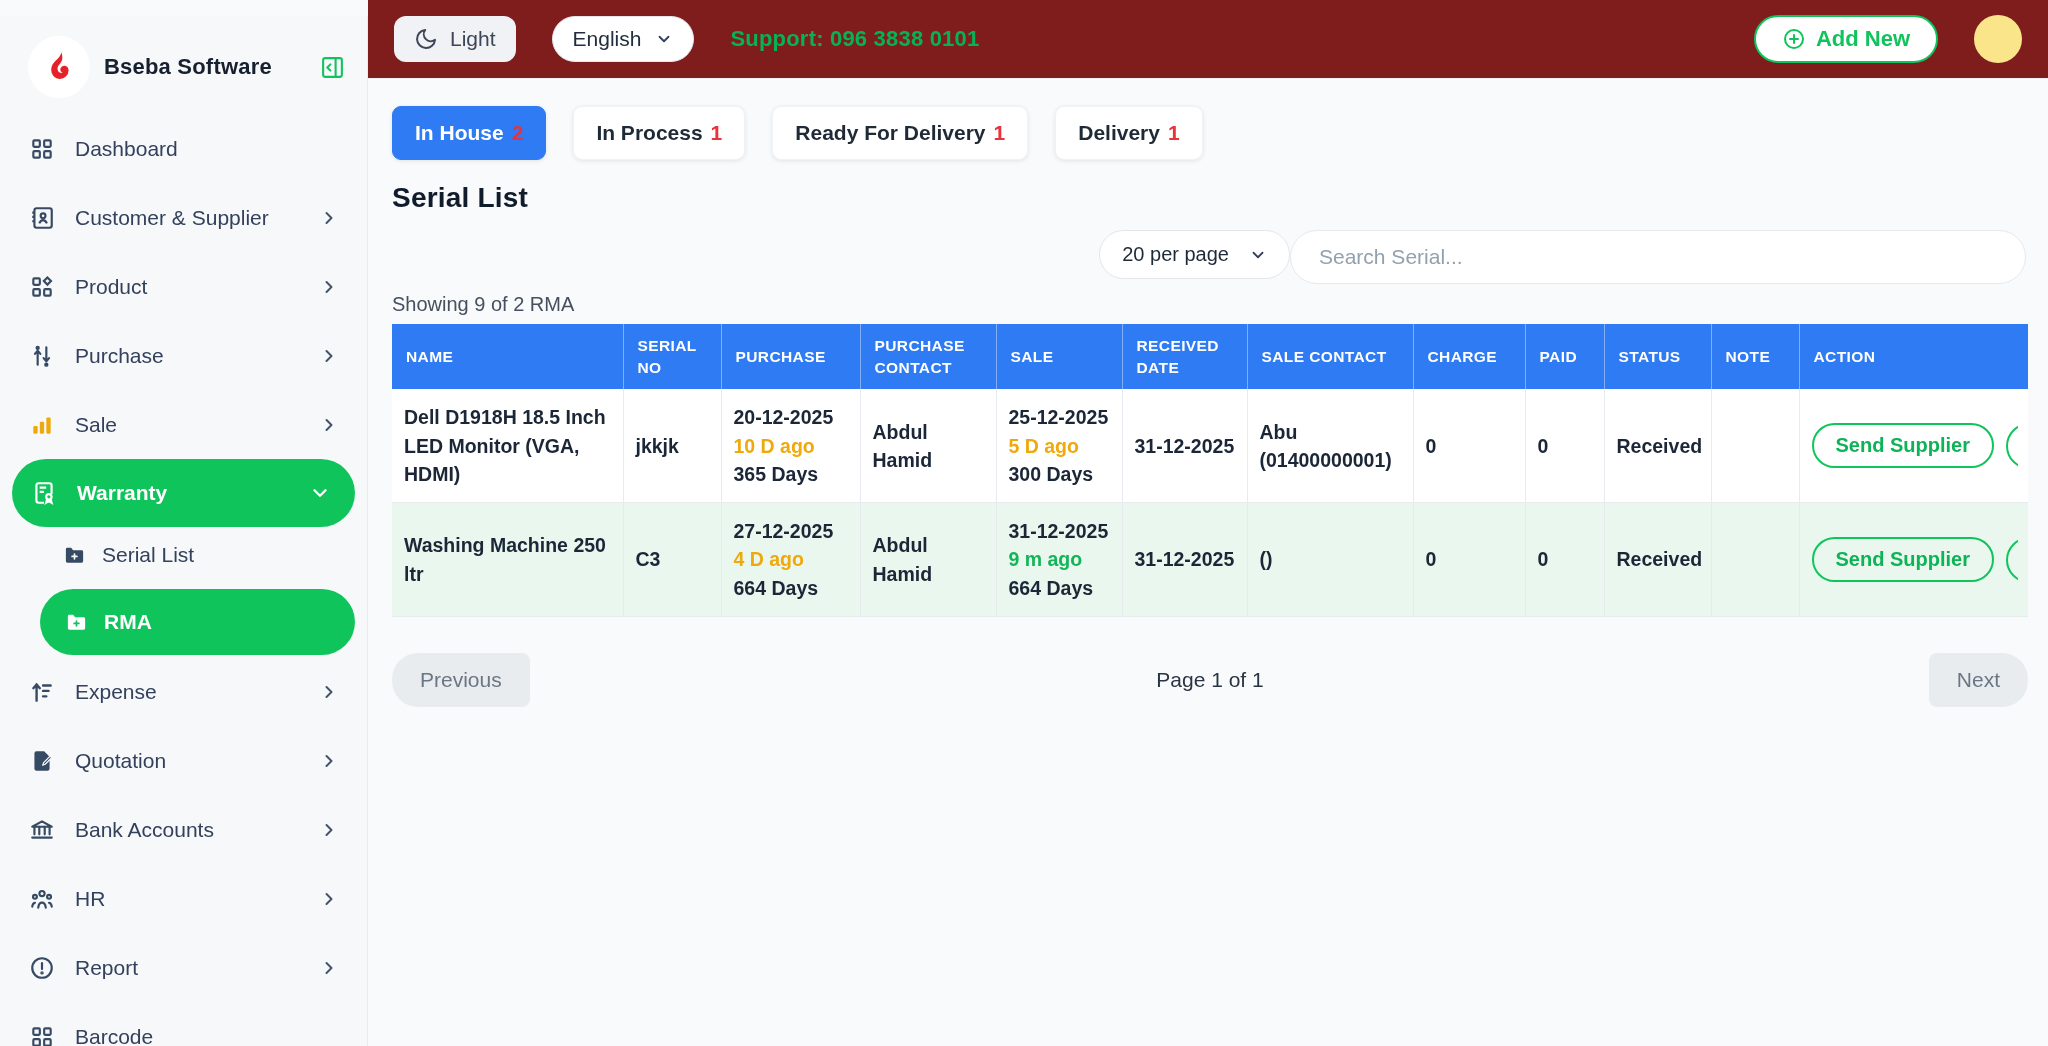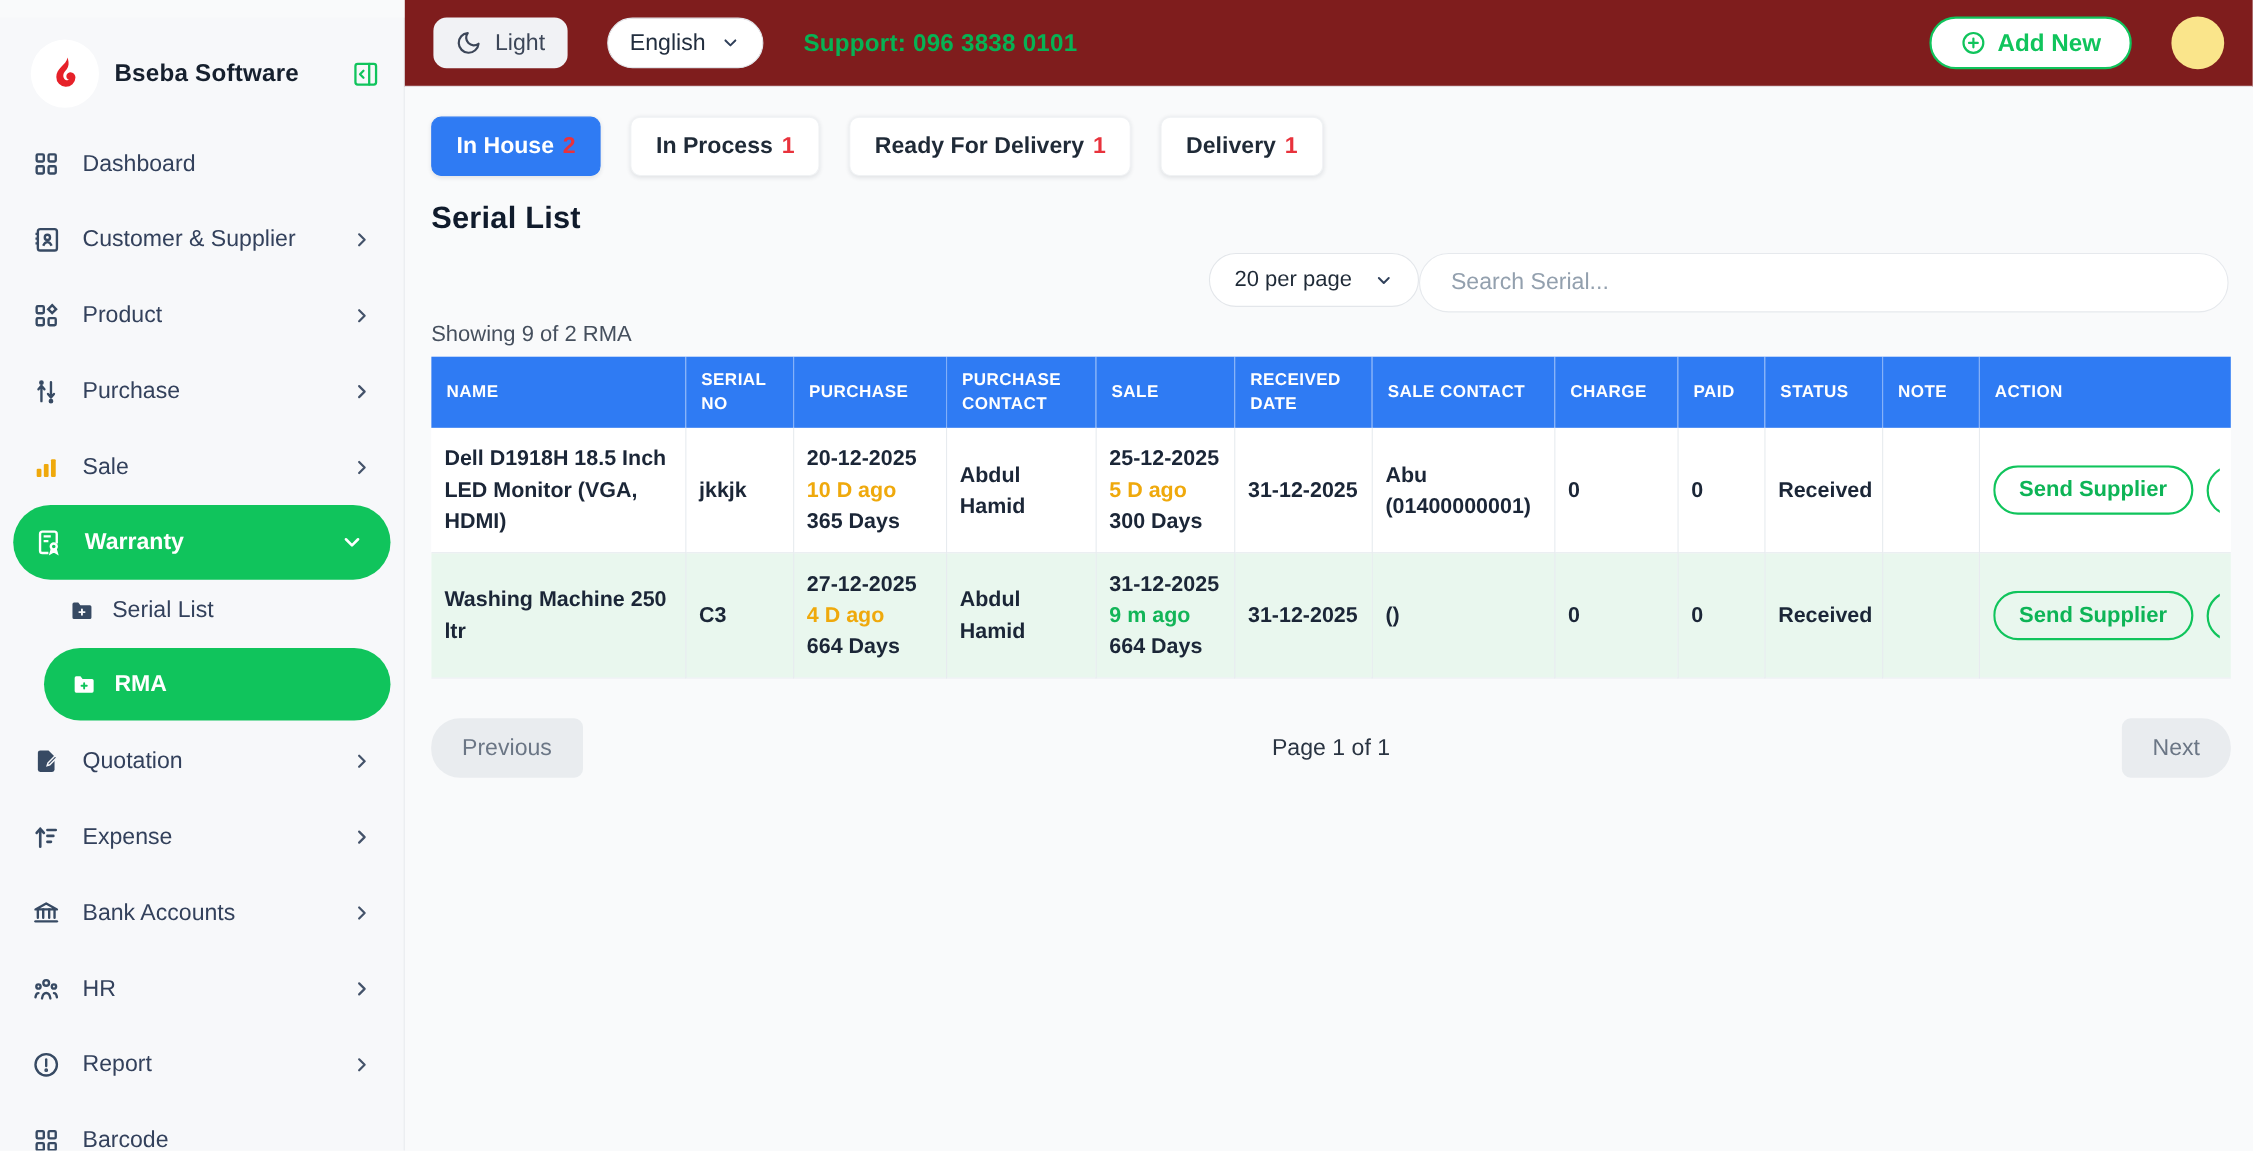--- a/index.html
+++ b/index.html
@@ -205,40 +205,40 @@
       <span class="ico">
           <svg width="23" height="23" viewBox="0 0 24 24" fill="currentColor">
             <path d="M3 5.5A1.5 1.5 0 0 1 4.5 4h4l2 2.5h9A1.5 1.5 0 0 1 21 8v10a1.5 1.5 0 0 1-1.5 1.5h-15A1.5 1.5 0 0 1 3 18z"></path>
             <path d="M12 10.5v5M9.5 13h5" stroke="#10c45c" stroke-width="1.8" stroke-linecap="round"></path>
           </svg>
         </span>
       <span class="lbl">RMA</span>
     </div>
     <div class="nav-item">
       <span class="ico">
-          <svg width="26" height="26" viewBox="0 0 24 24" fill="none" stroke="currentColor" stroke-width="2">
-            <path d="M14 3H7a2 2 0 0 0-2 2v14a2 2 0 0 0 2 2h10a2 2 0 0 0 2-2V8z" fill="currentColor" stroke="none"></path>
-            <path d="M13.5 13.5l6-6 1.5 1.5-6 6-2.2.7z" fill="currentColor" stroke="#f7f8fa" stroke-width="1.2"></path>
-          </svg>
-        </span>
-      <span class="lbl">Quotation</span>
-      <span class="chev">
-          <svg width="20" height="20" viewBox="0 0 24 24" fill="none" stroke="currentColor" stroke-width="2.4" stroke-linecap="round" stroke-linejoin="round">
-            <polyline points="9 6 15 12 9 18"></polyline>
-          </svg>
-        </span>
-    </div>
-    <div class="nav-item">
-      <span class="ico">
           <svg width="26" height="26" viewBox="0 0 24 24" fill="none" stroke="currentColor" stroke-width="2.2" stroke-linecap="round">
             <path d="M7 20V5M7 5L4 8.5M7 5l3 3.5"></path>
             <path d="M13 6h7M13 11h5M13 16h3"></path>
           </svg>
         </span>
       <span class="lbl">Expense</span>
+      <span class="chev">
+          <svg width="20" height="20" viewBox="0 0 24 24" fill="none" stroke="currentColor" stroke-width="2.4" stroke-linecap="round" stroke-linejoin="round">
+            <polyline points="9 6 15 12 9 18"></polyline>
+          </svg>
+        </span>
+    </div>
+    <div class="nav-item">
+      <span class="ico">
+          <svg width="26" height="26" viewBox="0 0 24 24" fill="none" stroke="currentColor" stroke-width="2">
+            <path d="M14 3H7a2 2 0 0 0-2 2v14a2 2 0 0 0 2 2h10a2 2 0 0 0 2-2V8z" fill="currentColor" stroke="none"></path>
+            <path d="M13.5 13.5l6-6 1.5 1.5-6 6-2.2.7z" fill="currentColor" stroke="#f7f8fa" stroke-width="1.2"></path>
+          </svg>
+        </span>
+      <span class="lbl">Quotation</span>
       <span class="chev">
           <svg width="20" height="20" viewBox="0 0 24 24" fill="none" stroke="currentColor" stroke-width="2.4" stroke-linecap="round" stroke-linejoin="round">
             <polyline points="9 6 15 12 9 18"></polyline>
           </svg>
         </span>
     </div>
     <div class="nav-item">
       <span class="ico">
           <svg width="26" height="26" viewBox="0 0 24 24" fill="none" stroke="currentColor" stroke-width="2" stroke-linecap="round" stroke-linejoin="round">
             <path d="M3 9l9-5 9 5H3z"></path>

